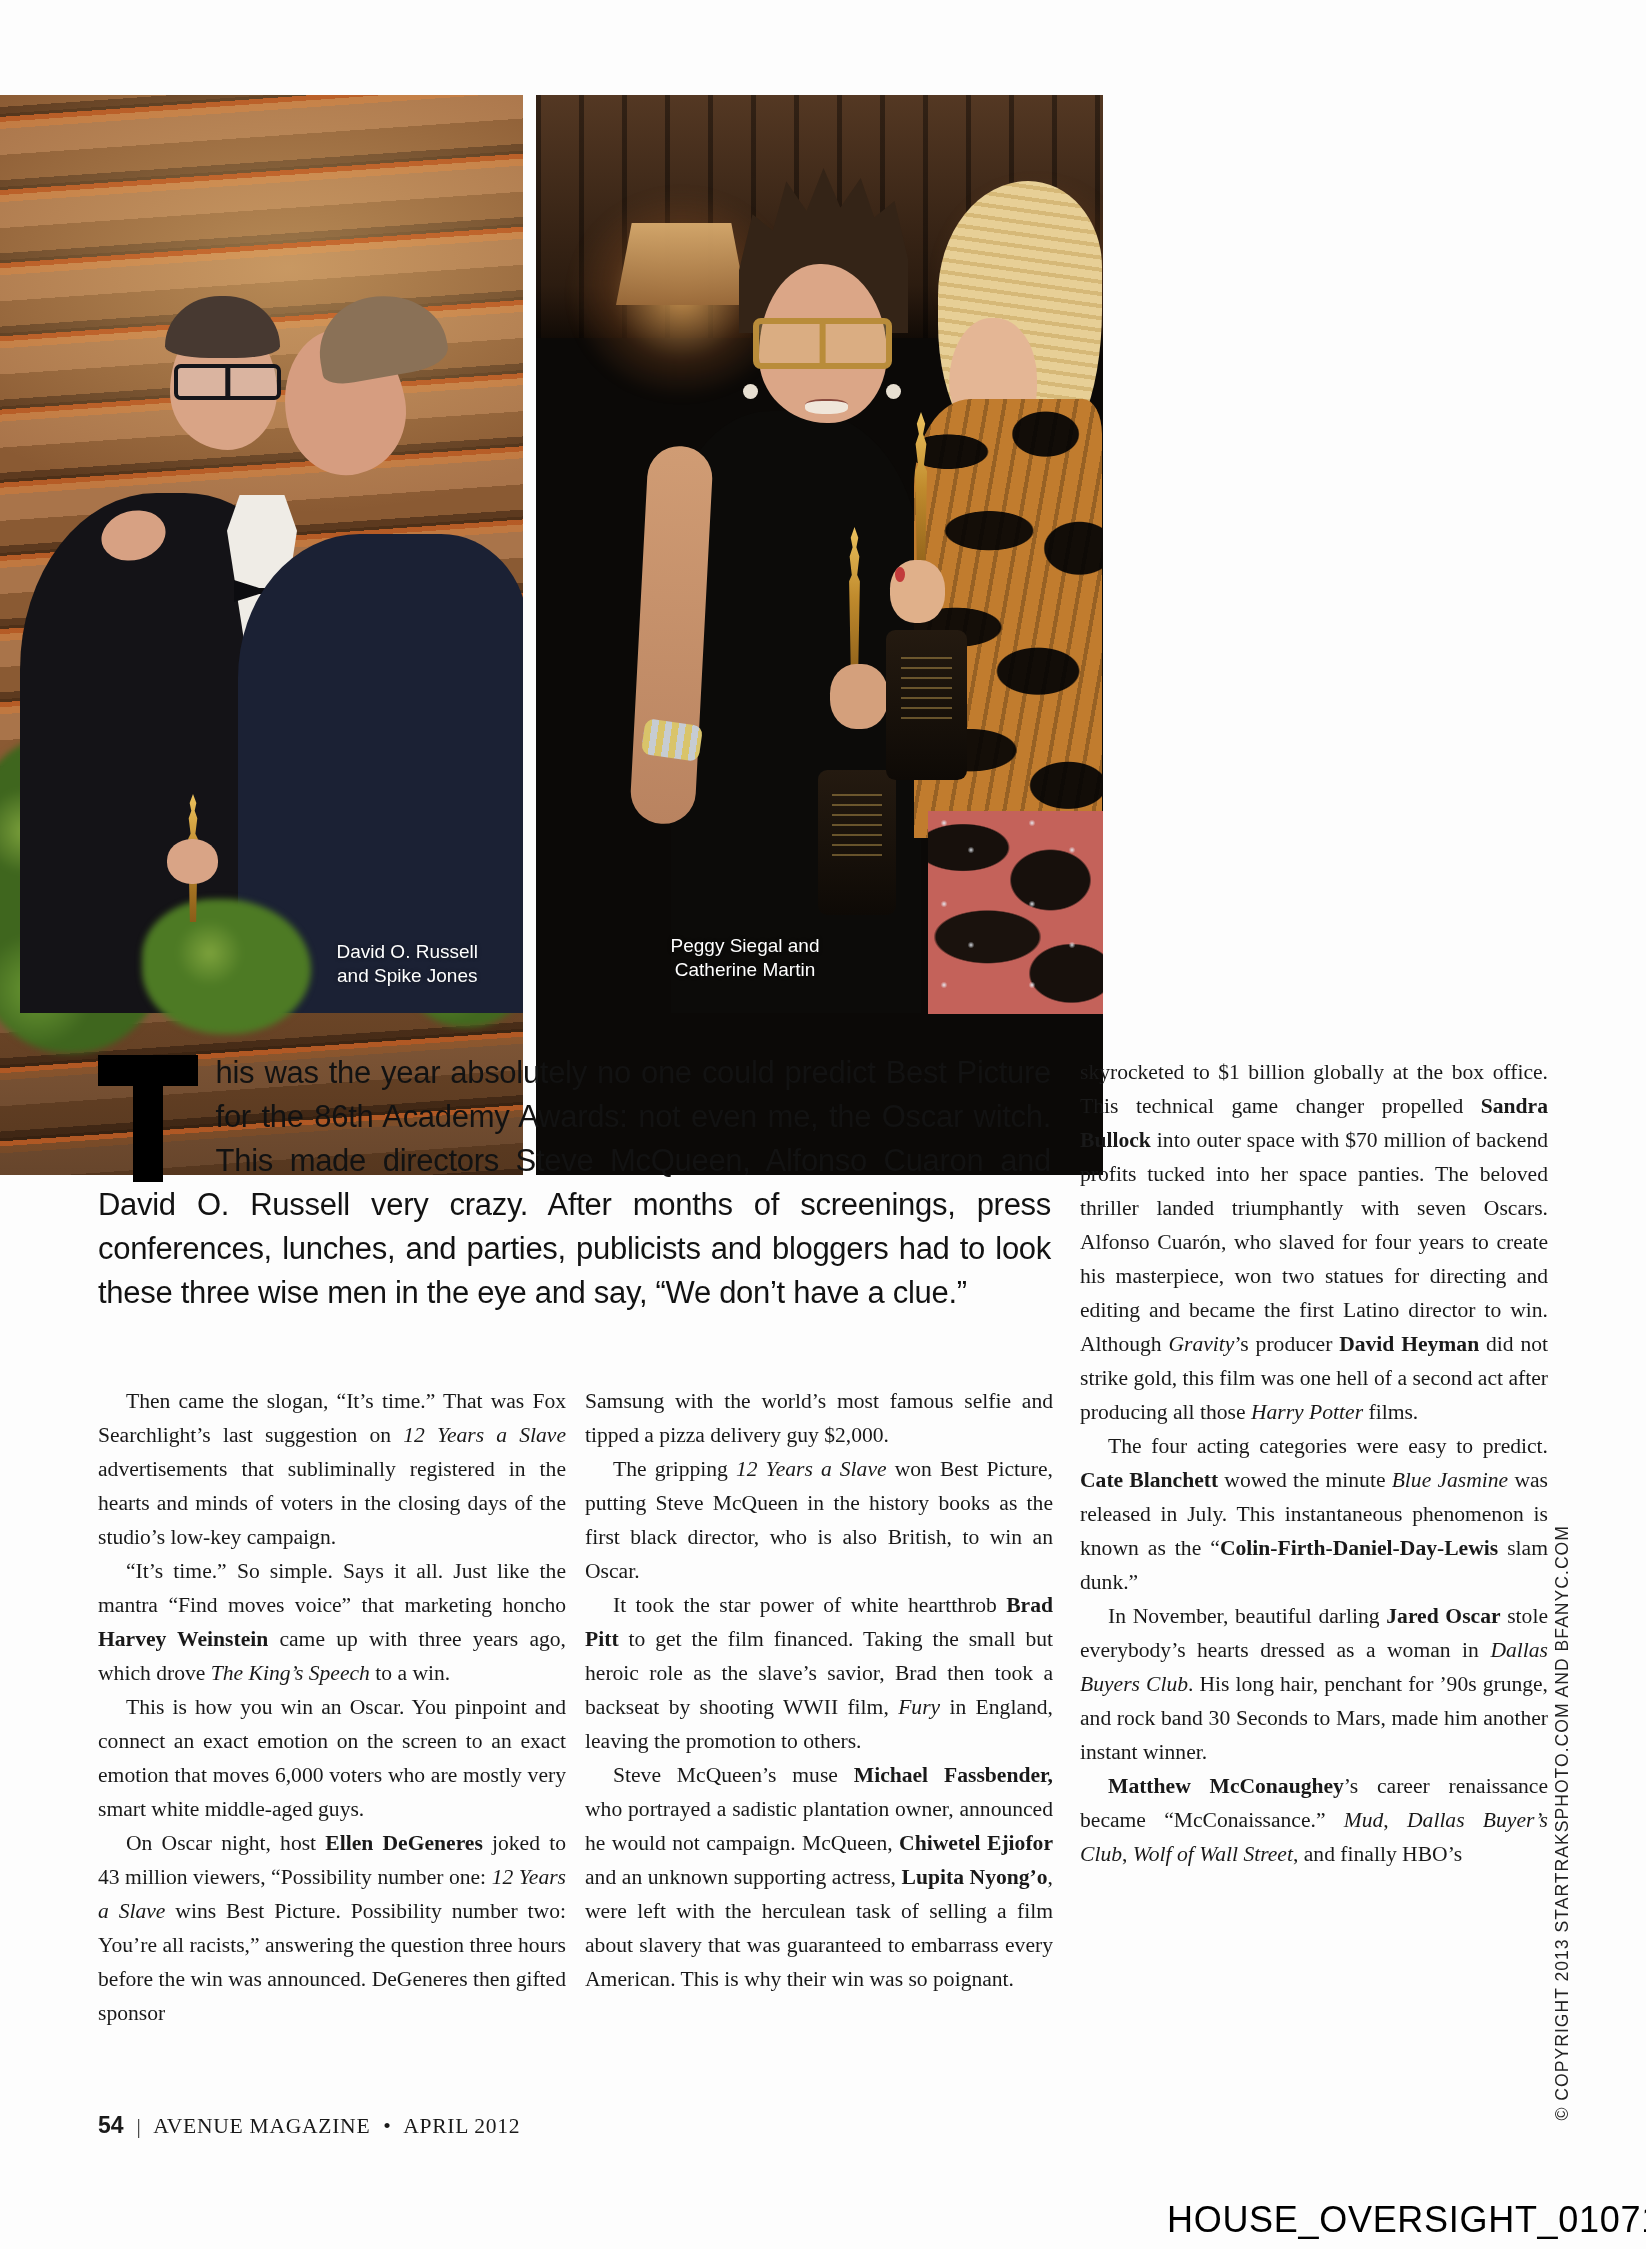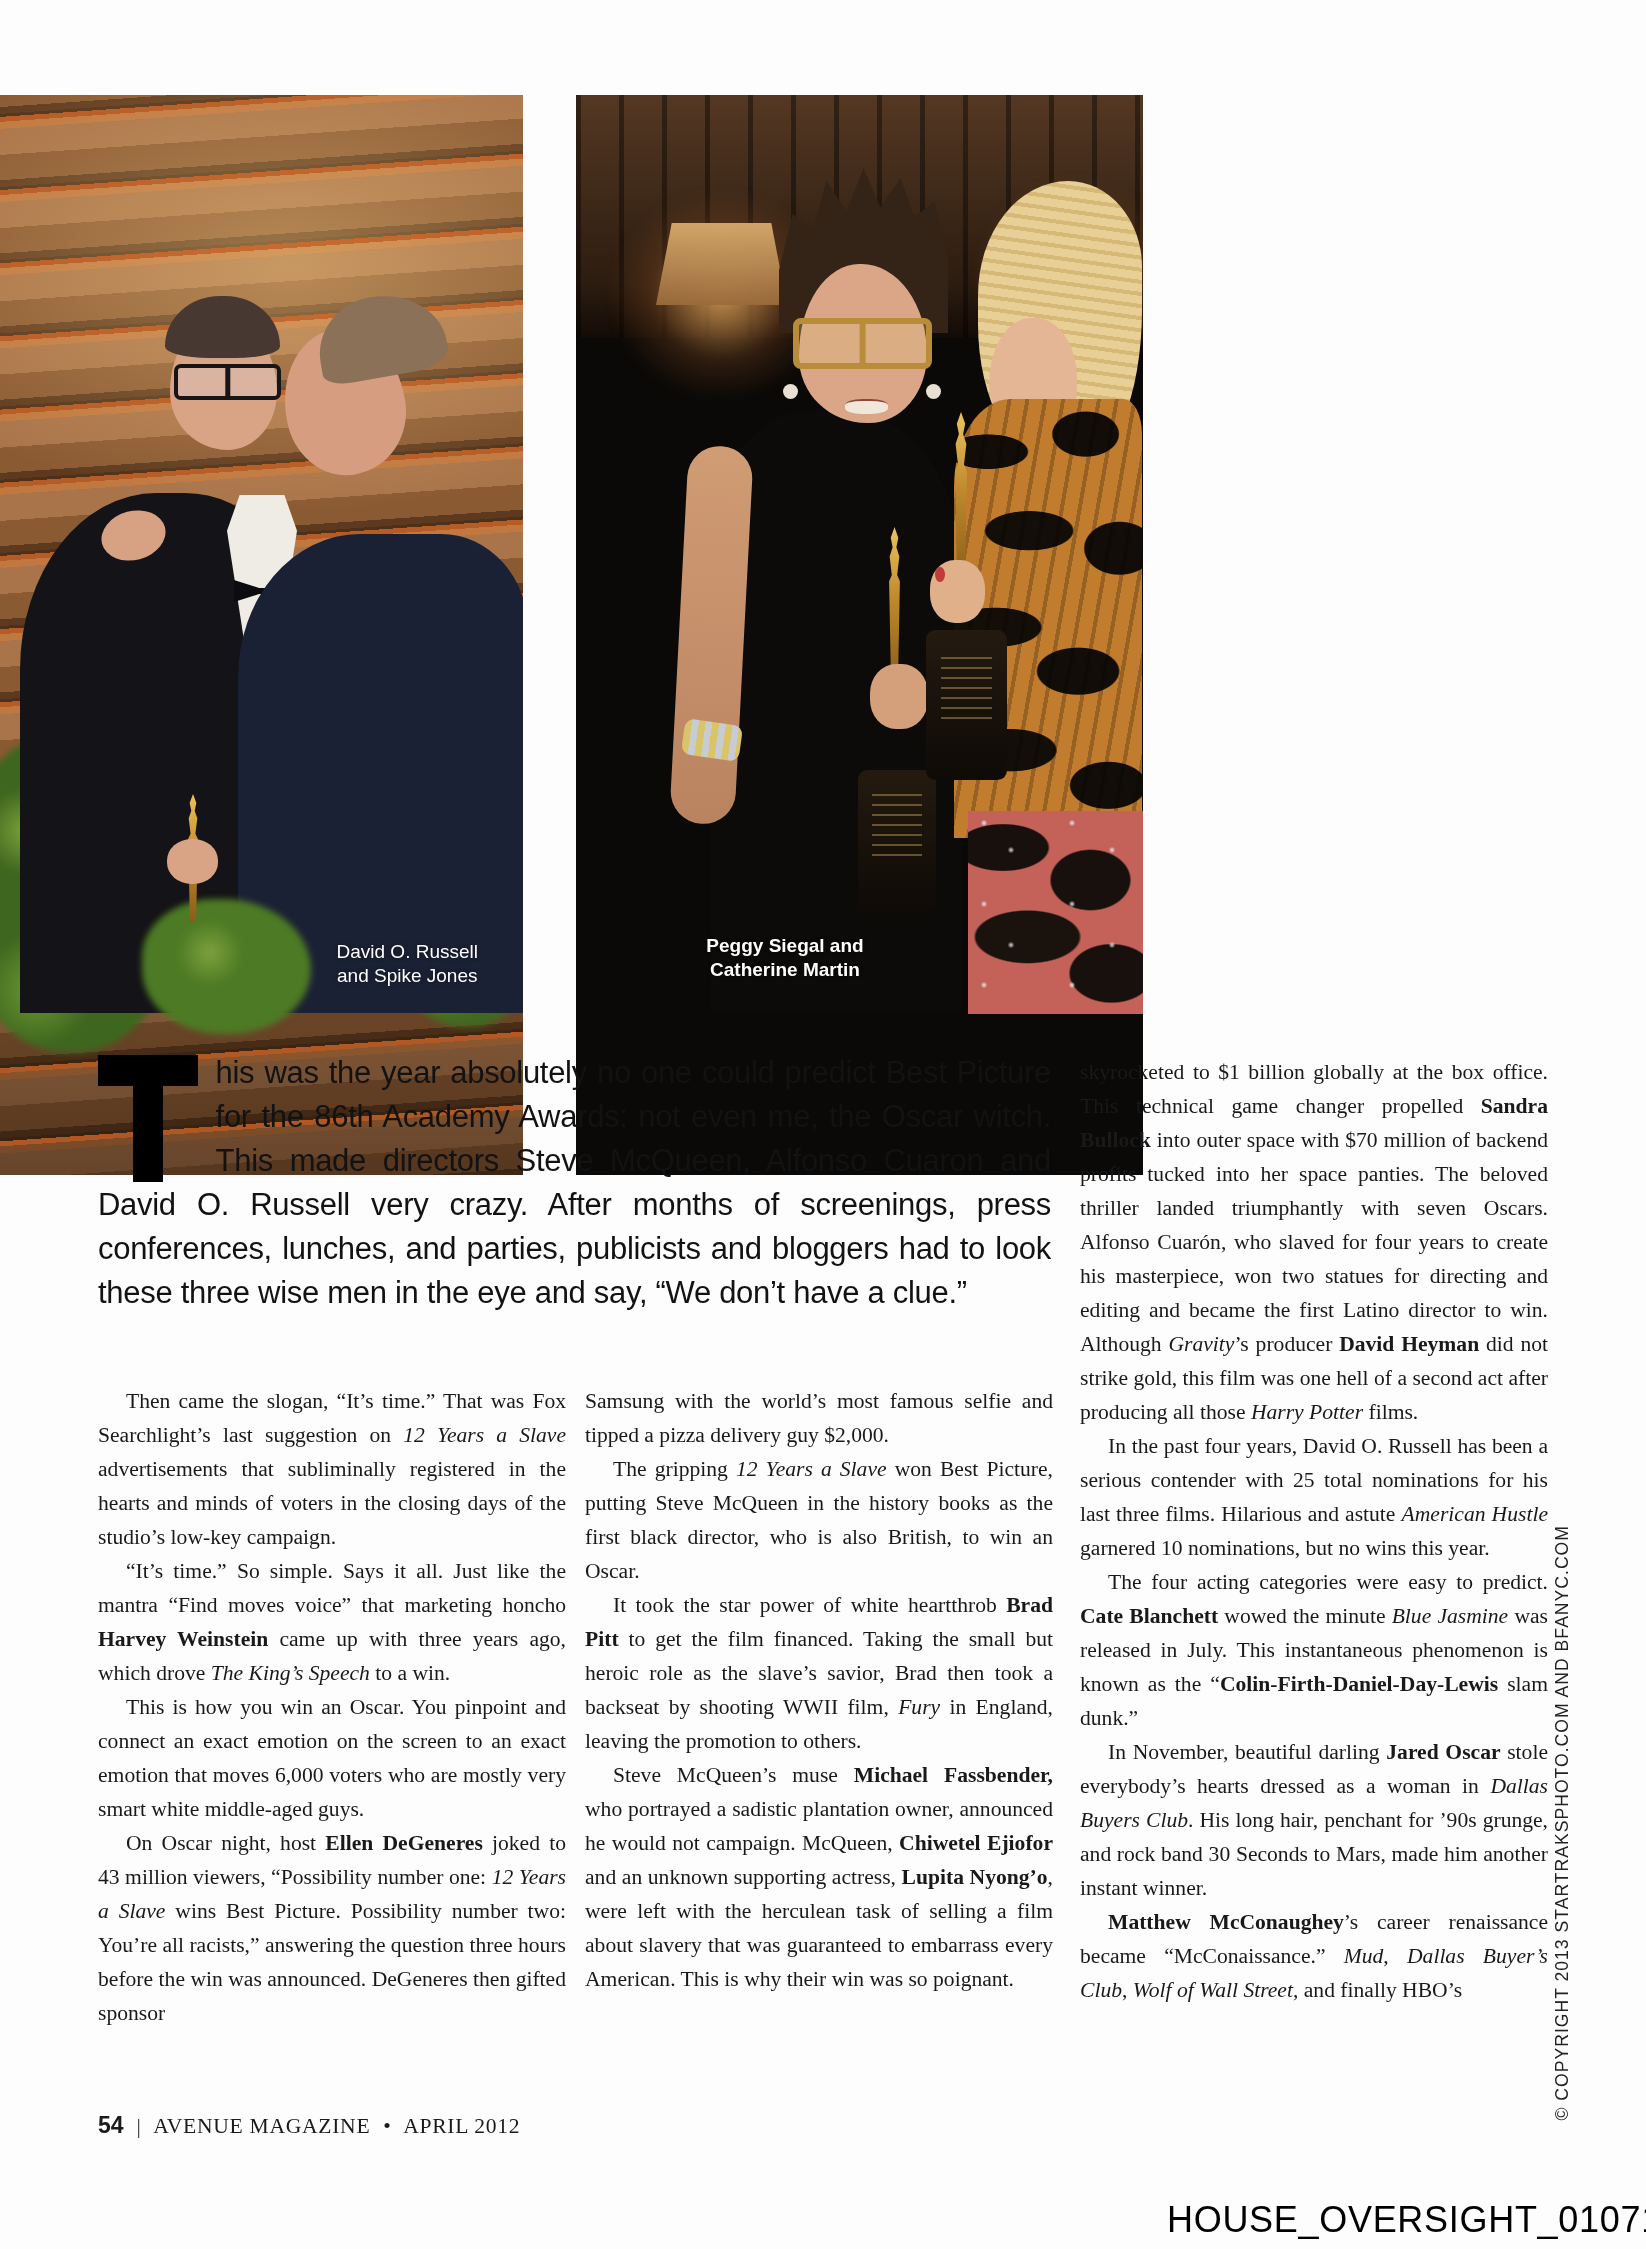--- a/index.html
+++ b/index.html
@@ -3,21 +3,21 @@
 <meta charset="utf-8">
 <style>
   html,body{margin:0;padding:0;background:#ffffff;}
   .page{position:relative;width:1646px;height:2250px;background:#fdfdfd;overflow:hidden;
         font-family:"Liberation Serif","DejaVu Serif",serif;color:#191919;}
   .page *{box-sizing:border-box;}
 
   
   .photo{position:absolute;top:95px;height:1080px;overflow:hidden;background:#0b0907;}
   .photo1{left:0;width:523px;}
-  .photo2{left:576px;width:567px;font-weight:bold;}
+  .photo2{left:536px;width:567px;}
   .photo3{left:1132px;width:515px;}
   .abs{position:absolute;}
 
   
   .p1-wood{inset:0;background-color:#8a5a33;background-image:
     repeating-linear-gradient(-4deg, transparent 0 65px, rgba(216,106,42,.75) 65px 70px, transparent 70px 73px),
     radial-gradient(ellipse 608px 351px at 55% 16%, rgba(238,196,128,.45), rgba(0,0,0,0) 70%),
     linear-gradient(rgba(0,0,0,0) 62%, rgba(22,12,6,.45)),
     repeating-linear-gradient(-4deg, #5d3a1f 0 6.8px, #8a5a33 6.8px 32px, #a9744a 32px 58px, #c07840 58px 65px, #4e3018 65px 73px);}
   .fern{filter:blur(3.4px);border-radius:45% 55% 50% 50%;}
@@ -241,21 +241,20 @@
       <p class="para indent"><span>On Oscar night, host </span><span class="run-b">Ellen DeGeneres</span><span> joked to 43 million viewers, “Possibility number one: </span><span class="run-i">12 Years a Slave</span><span> wins Best Picture. Possibility number two: You’re all racists,” answering the question three hours before the win was announced. DeGeneres then gifted sponsor</span></p>
     </div>
   <div class="col col2">
       <p class="para"><span>Samsung with the world’s most famous selfie and tipped a pizza delivery guy $2,000.</span></p>
       <p class="para indent"><span>The gripping </span><span class="run-i">12 Years a Slave</span><span> won Best Picture, putting Steve McQueen in the history books as the first black director, who is also British, to win an Oscar.</span></p>
       <p class="para indent"><span>It took the star power of white heartthrob </span><span class="run-b">Brad Pitt</span><span> to get the film financed. Taking the small but heroic role as the slave’s savior, Brad then took a backseat by shooting WWII film, </span><span class="run-i">Fury</span><span> in England, leaving the promotion to others.</span></p>
       <p class="para indent"><span>Steve McQueen’s muse </span><span class="run-b">Michael Fassbender,</span><span> who portrayed a sadistic plantation owner, announced he would not campaign. McQueen, </span><span class="run-b">Chiwetel Ejiofor</span><span> and an unknown supporting actress, </span><span class="run-b">Lupita Nyong’o</span><span>, were left with the herculean task of selling a film about slavery that was guaranteed to embarrass every American. This is why their win was so poignant.</span></p>
     </div>
   <div class="col col3">
       <p class="para"><span>skyrocketed to $1 billion globally at the box office. This technical game changer propelled </span><span class="run-b">Sandra Bullock</span><span> into outer space with $70 million of backend profits tucked into her space panties. The beloved thriller landed triumphantly with seven Oscars. Alfonso Cuarón, who slaved for four years to create his masterpiece, won two statues for directing and editing and became the first Latino director to win. Although </span><span class="run-i">Gravity</span><span>’s producer </span><span class="run-b">David Heyman</span><span> did not strike gold, this film was one hell of a second act after producing all those </span><span class="run-i">Harry Potter</span><span> films.</span></p>
-      <p class="para indent"><span>In the past four years, David O. Russell has been a serious contender with 25 total nominations for his last three films. Hilarious and astute </span><span class="run-i">American Hustle</span><span> garnered 10 nominations, but no wins this year.</span></p>
       <p class="para indent"><span>The four acting categories were easy to predict. </span><span class="run-b">Cate Blanchett</span><span> wowed the minute </span><span class="run-i">Blue Jasmine</span><span> was released in July. This instantaneous phenomenon is known as the “</span><span class="run-b">Colin-Firth-Daniel-Day-Lewis</span><span> slam dunk.”</span></p>
       <p class="para indent"><span>In November, beautiful darling </span><span class="run-b">Jared Oscar</span><span> stole everybody’s hearts dressed as a woman in </span><span class="run-i">Dallas Buyers Club</span><span>. His long hair, penchant for ’90s grunge, and rock band 30 Seconds to Mars, made him another instant winner.</span></p>
       <p class="para indent"><span class="run-b">Matthew McConaughey</span><span>’s career renaissance became “McConaissance.” </span><span class="run-i">Mud</span><span>, </span><span class="run-i">Dallas Buyer’s Club</span><span>, </span><span class="run-i">Wolf of Wall Street</span><span>, and finally HBO’s</span></p>
     </div>
 
   <div class="footer">
     <span class="pn">54</span>
     <span class="sep">|</span>
     <span class="mag">AVENUE MAGAZINE</span>
     <span class="bul">•</span>

